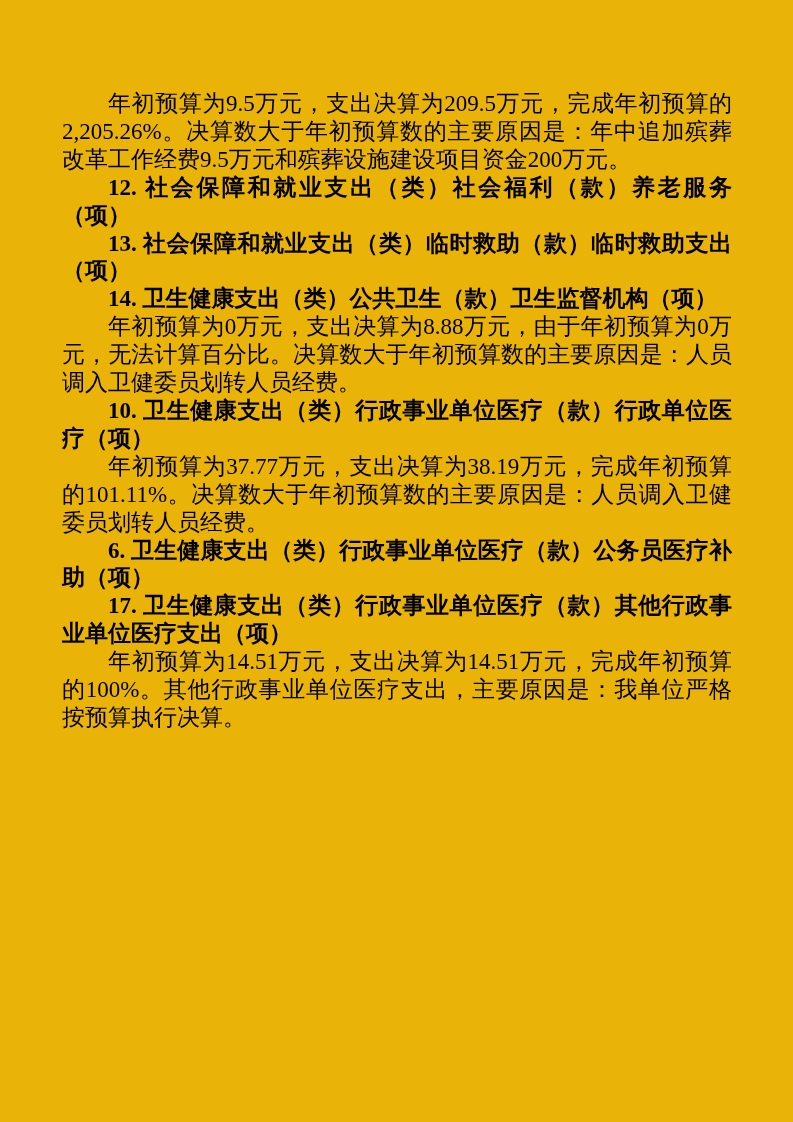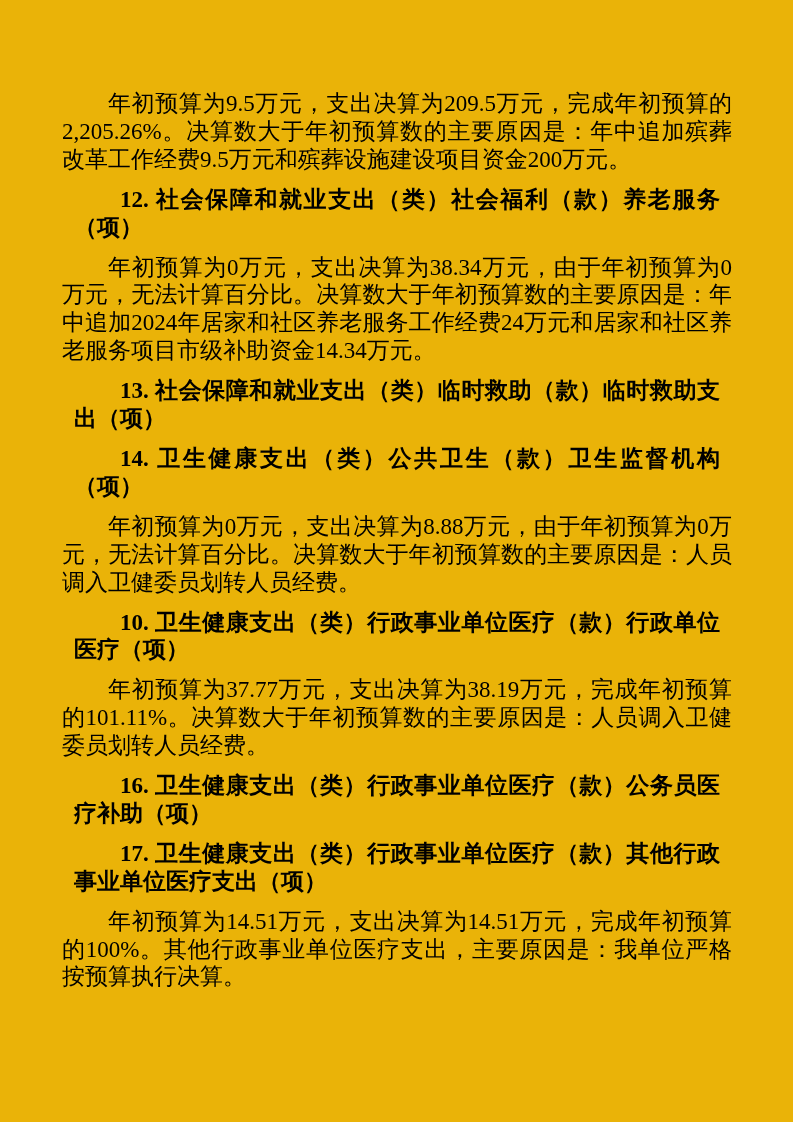--- a/index.html
+++ b/index.html
@@ -24,35 +24,34 @@
     font-size: 23px;
     line-height: 27.9px;
     text-align: justify;
     letter-spacing: 0;
   }
   .para {
     margin: 0;
     text-indent: 2em;
   }
   .heading {
-    margin: 12px;
+    margin: 0;
     text-indent: 2em;
     font-weight: bold;
   }
 </style>
 </head>
 <body>
 
 <div class="page">
   <div class="content">
     <p class="para">年初预算为9.5万元，支出决算为209.5万元，完成年初预算的2,205.26%。决算数大于年初预算数的主要原因是：年中追加殡葬改革工作经费9.5万元和殡葬设施建设项目资金200万元。</p>
     <p class="heading">12. 社会保障和就业支出（类）社会福利（款）养老服务（项）</p>
-    <p class="para">年初预算为0万元，支出决算为38.34万元，由于年初预算为0万元，无法计算百分比。决算数大于年初预算数的主要原因是：年中追加2024年居家和社区养老服务工作经费24万元和居家和社区养老服务项目市级补助资金14.34万元。</p>
     <p class="heading">13. 社会保障和就业支出（类）临时救助（款）临时救助支出（项）</p>
     <p class="heading">14. 卫生健康支出（类）公共卫生（款）卫生监督机构（项）</p>
     <p class="para">年初预算为0万元，支出决算为8.88万元，由于年初预算为0万元，无法计算百分比。决算数大于年初预算数的主要原因是：人员调入卫健委员划转人员经费。</p>
     <p class="heading">10. 卫生健康支出（类）行政事业单位医疗（款）行政单位医疗（项）</p>
     <p class="para">年初预算为37.77万元，支出决算为38.19万元，完成年初预算的101.11%。决算数大于年初预算数的主要原因是：人员调入卫健委员划转人员经费。</p>
-    <p class="heading">16. 卫生健康支出（类）行政事业单位医疗（款）公务员医疗补助（项）</p>
+    <p class="heading">6. 卫生健康支出（类）行政事业单位医疗（款）公务员医疗补助（项）</p>
     <p class="heading">17. 卫生健康支出（类）行政事业单位医疗（款）其他行政事业单位医疗支出（项）</p>
     <p class="para">年初预算为14.51万元，支出决算为14.51万元，完成年初预算的100%。其他行政事业单位医疗支出，主要原因是：我单位严格按预算执行决算。</p>
   </div>
 </div>
 
 </body></html>

